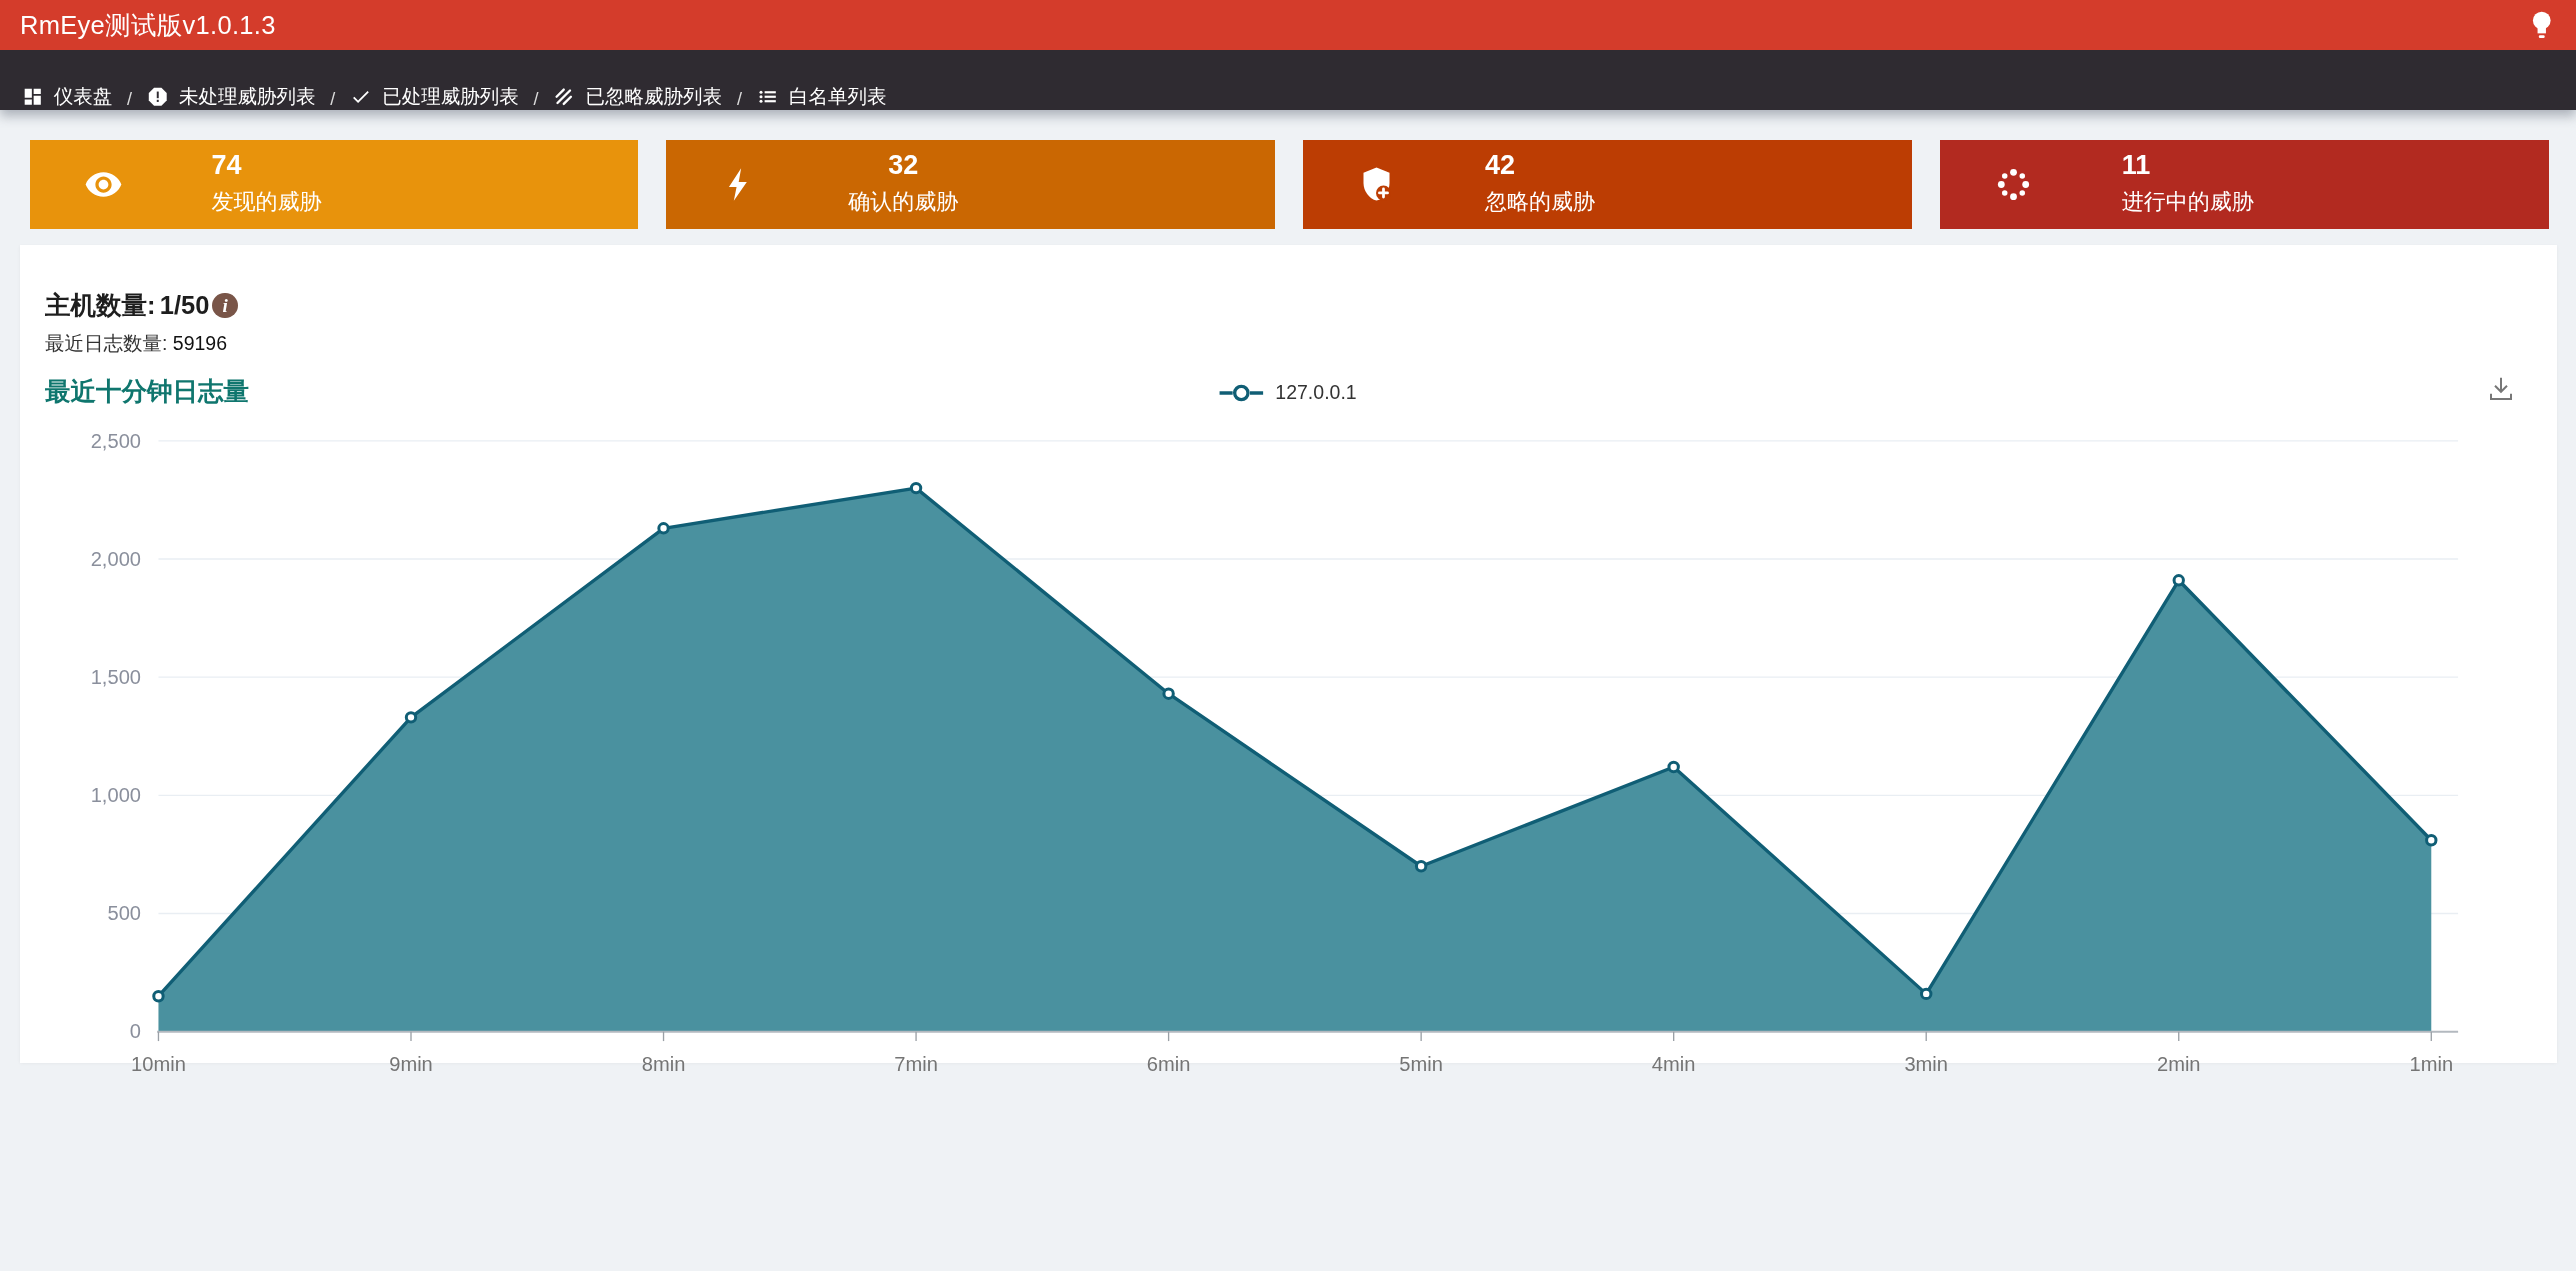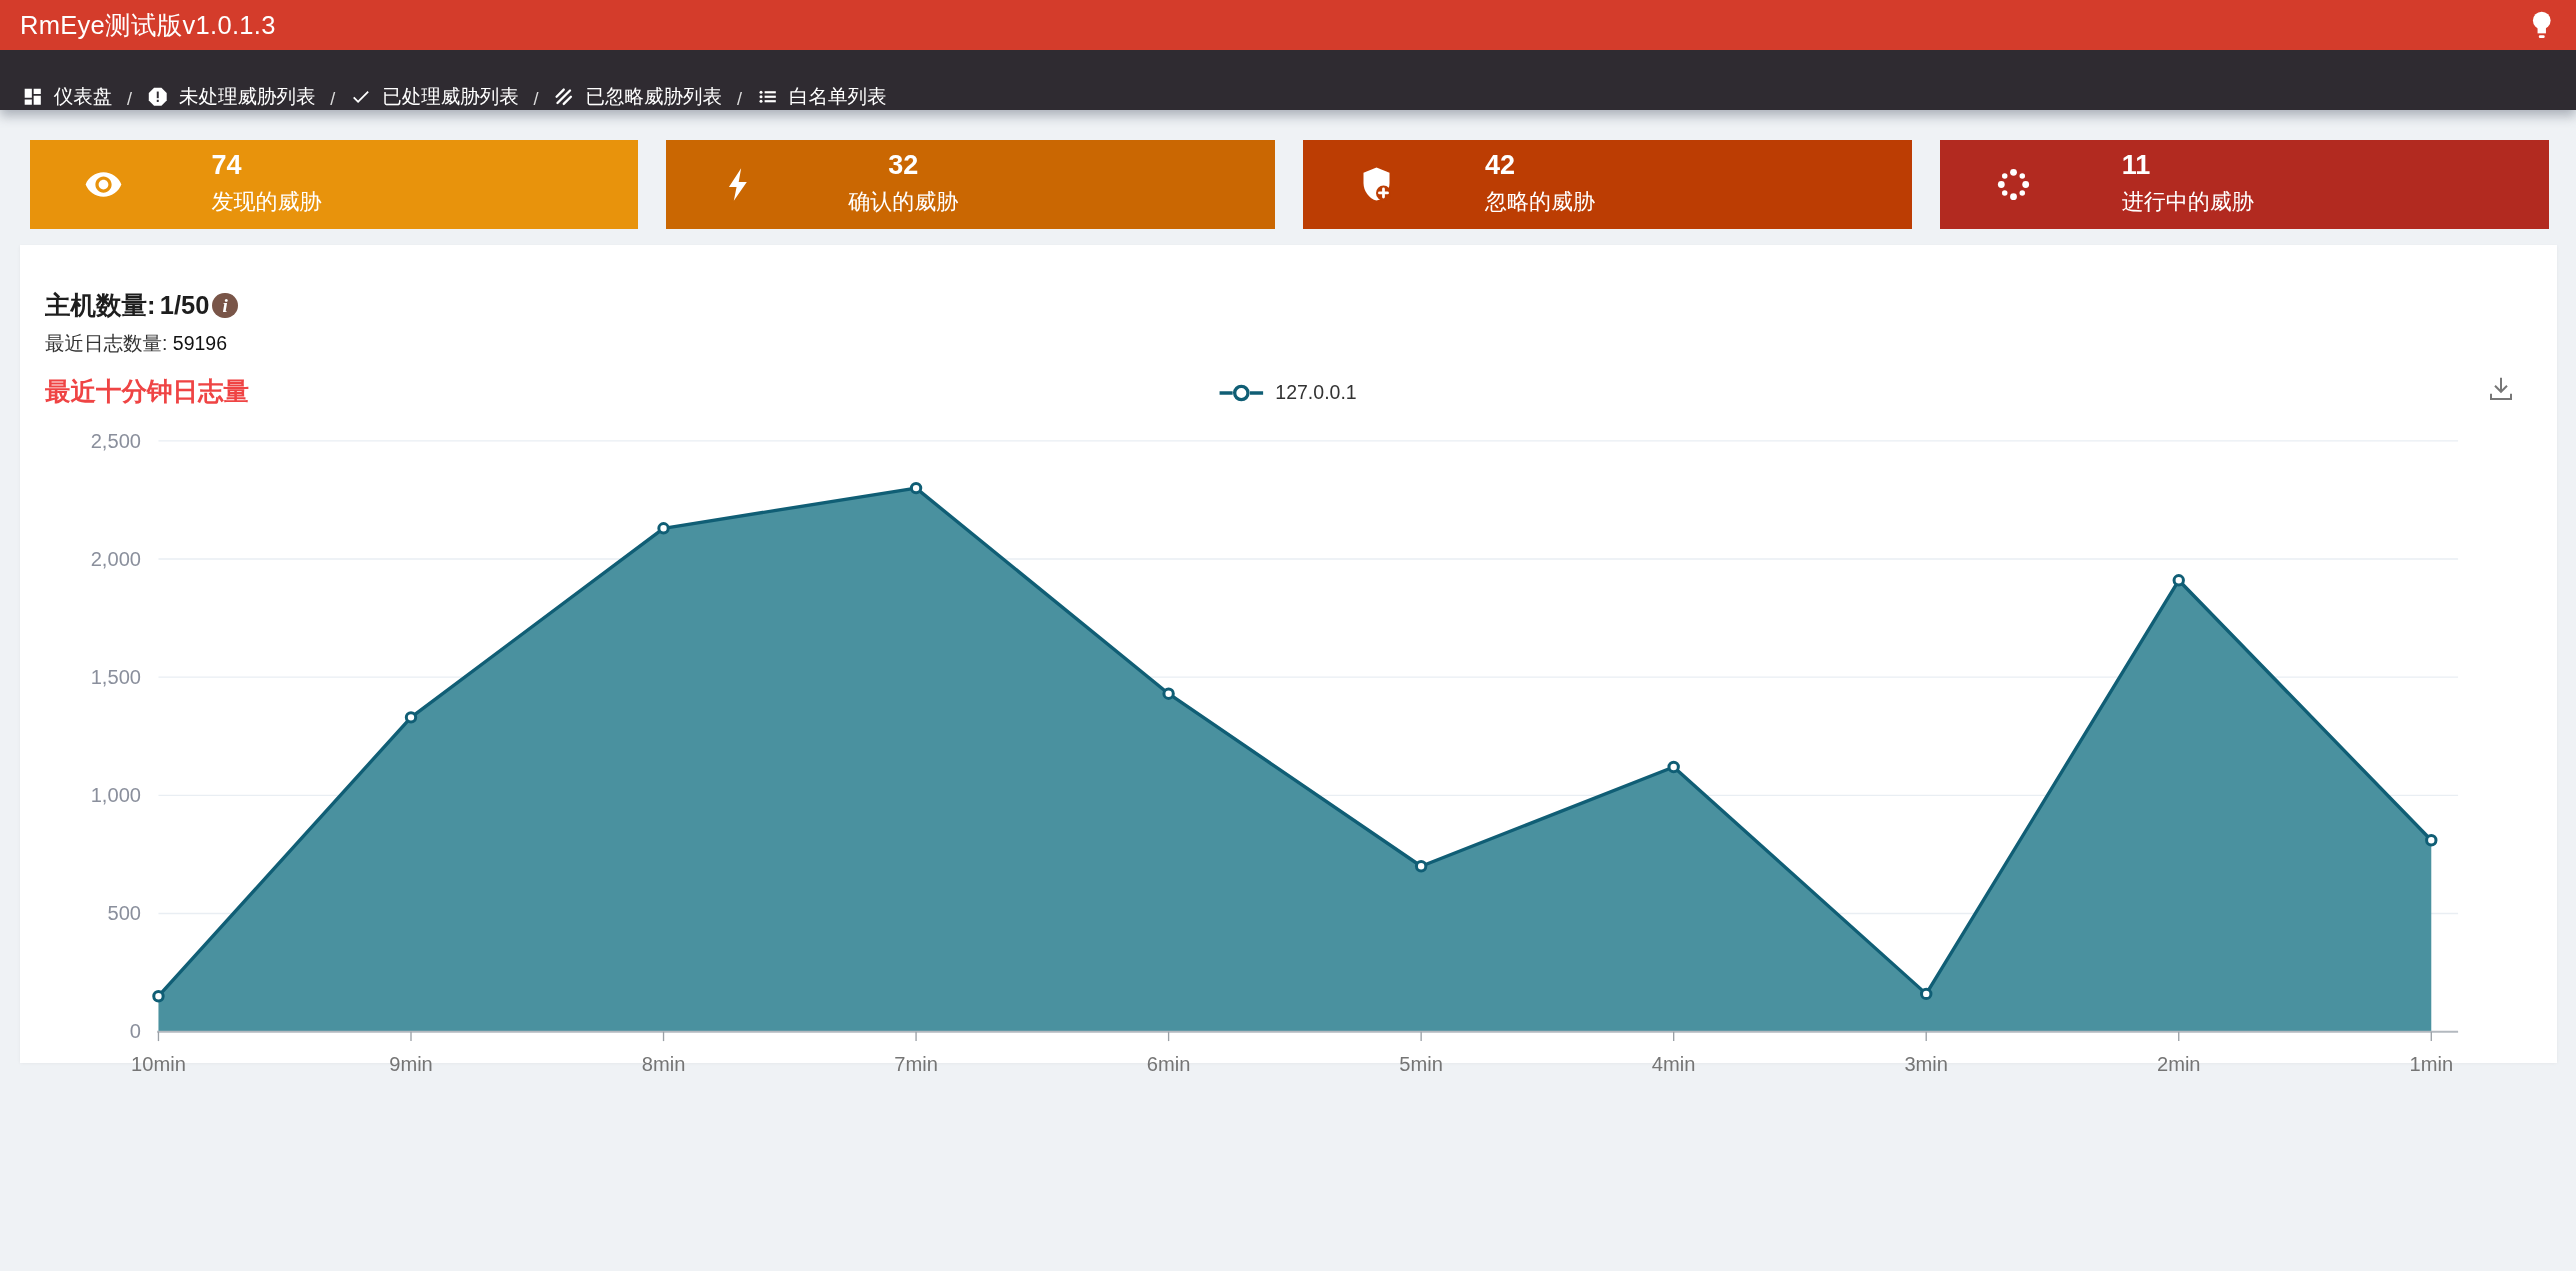--- a/index.html
+++ b/index.html
@@ -56,21 +56,21 @@
     width:25.5px;height:25.5px;border-radius:50%;background:#795548;
     color:#fff;display:flex;align-items:center;justify-content:center;
     font-family:"Liberation Serif", serif;font-style:italic;font-weight:bold;
     font-size:19px;cursor:pointer;
   }
   .host-line2{margin-left:25.5px;margin-top:9.4px;font-size:19.5px;color:#333;height:23px;}
   .host-line2 .val{font-weight:normal;color:#111;margin-left:5.4px;}
   .chart-header{position:relative;margin-top:19px;height:38px;}
   .chart-title{
     position:absolute;left:25.5px;top:1.3px;
-    font-size:25.5px;font-weight:bold;color:#ef4444;
+    font-size:25.5px;font-weight:bold;color:#0f766e;
   }
   .legend{
     position:absolute;left:50%;transform:translateX(-50%);top:9px;
     display:flex;align-items:center;gap:12px;
     font-size:19.5px;color:#333;cursor:pointer;
   }
   .legend-marker{width:44px;height:20px;display:block;}
   .download{position:absolute;right:42px;top:2.7px;width:28px;height:29.5px;cursor:pointer;}
   .chart-svg{display:block;}
 </style>

